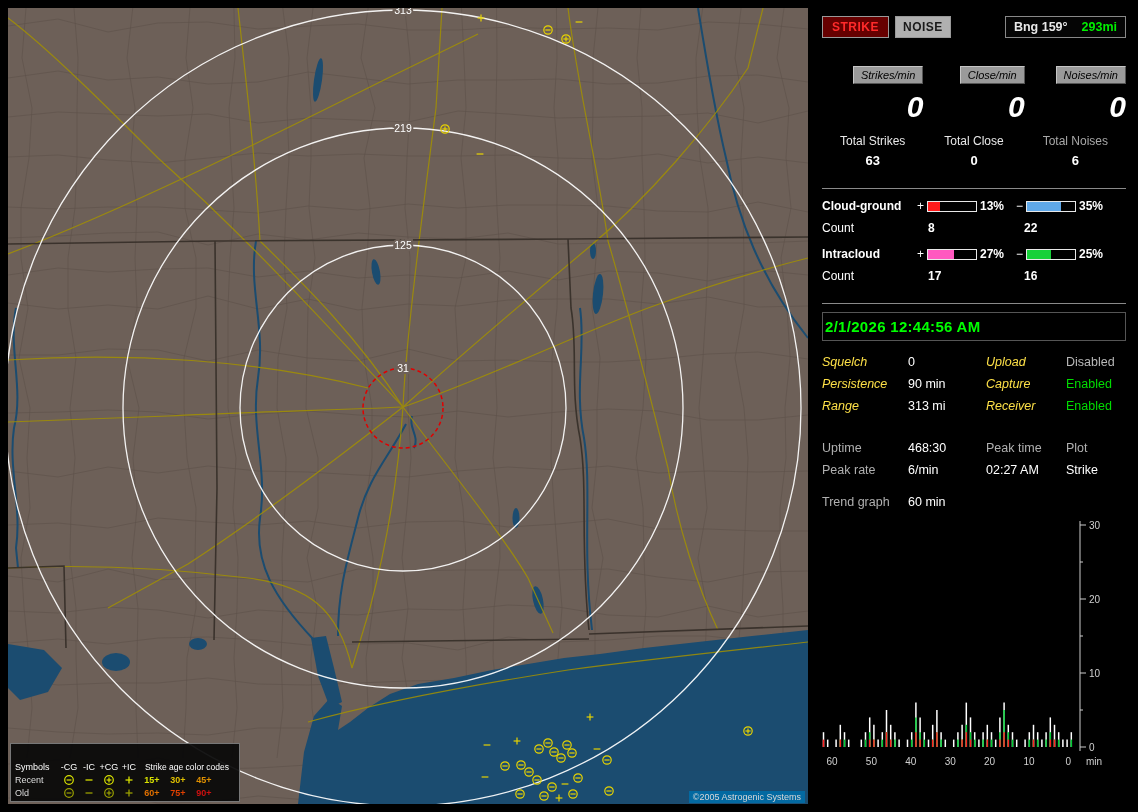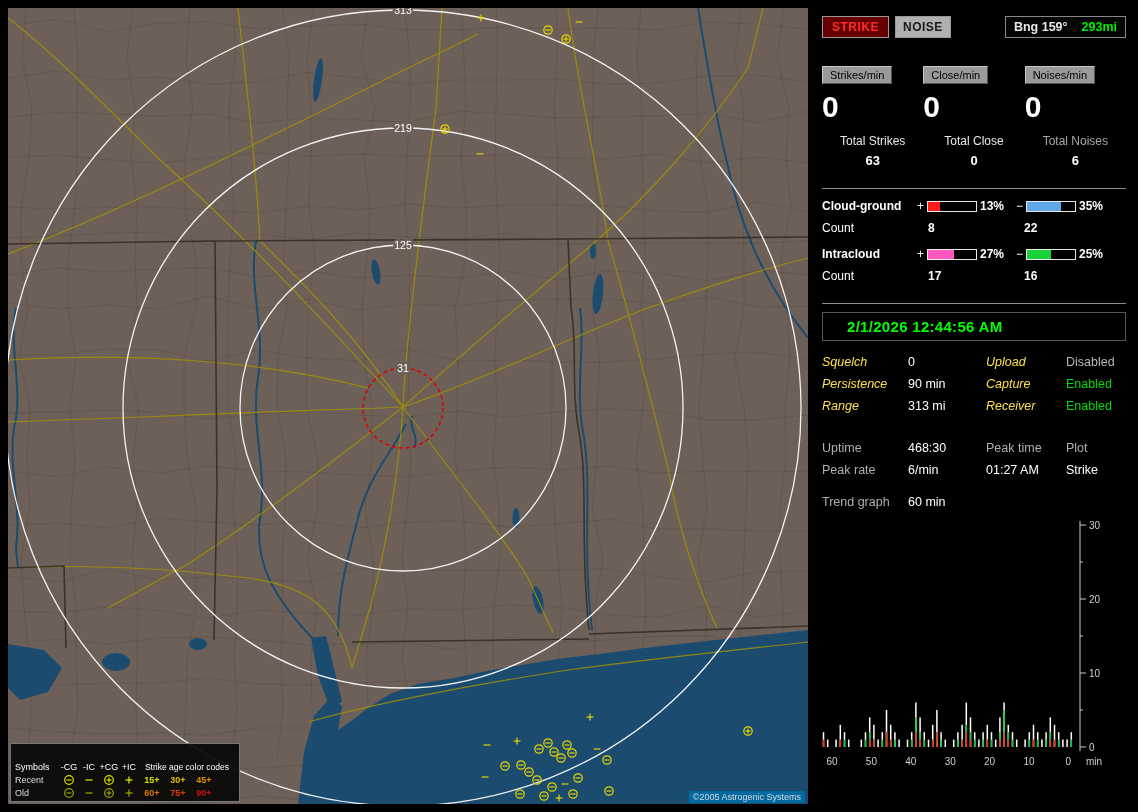--- a/index.html
+++ b/index.html
@@ -31,21 +31,21 @@
   .top-row { display:flex; align-items:center; margin-top:4px; }
   .btn-strike { font-family:inherit; font-size:12px; font-weight:bold; letter-spacing:.5px;
                 background:#660000; color:#ff2a2a; border:1px solid #999; padding:3px 9px; cursor:pointer; }
   .btn-noise  { font-family:inherit; font-size:12px; font-weight:bold; letter-spacing:.5px;
                 background:#b0b0b0; color:#1a1a1a; border:1px solid #999; padding:3px 7px; margin-left:6px; cursor:pointer; }
   .bng-box { margin-left:auto; display:flex; gap:14px; align-items:center; background:#050505;
              border:1px solid #888; padding:3px 8px; font-weight:bold; font-size:12.5px; }
   .bng-dist { font-weight:bold; }
 
   .meters { display:flex; margin-top:28px; }
-  .meter { flex:1; text-align:left; }
+  .meter { flex:1; text-align:right;font-style:italic; }
   .meter-label { display:inline-block; background:#9a9a9a; color:#000; font-size:11px; padding:2px 7px;
                  border:1px solid #c6c6c6; border-bottom-color:#555; border-right-color:#555; }
   .meter-value { font-size:30px; font-weight:bold; color:#fff; margin-top:6px; }
 
   .totals { display:flex; margin-top:10px; }
   .total { flex:1; text-align:center; }
   .total-label { font-size:12px; }
   .total-label.dim { color:#a8a8a8; }
   .total-value { font-size:13px; font-weight:bold; color:#fff; margin-top:5px; }
 
@@ -56,21 +56,21 @@
   .dist-row2 { margin-top:12px; }
   .dist-label { width:92px; font-weight:bold; color:#fff; }
   .sign { width:13px; text-align:center; color:#fff; }
   .bar { display:inline-block; width:50px; height:11px; border:1px solid #e8e8e8; background:#000; overflow:hidden; }
   .bar-fill { display:block; height:100%; width:0; }
   .pct { width:36px; font-weight:bold; color:#fff; padding-left:3px; }
   .count-row { display:flex; margin-top:8px; }
   .count-val { font-weight:bold; color:#fff; }
   .count1 { margin-left:14px; width:96px; }
 
-  .dt-box { margin-top:8px; border:1px solid #555; padding:5px 24px; font-size:15px; font-weight:bold; letter-spacing:.3px; }
+  .dt-box { margin-top:8px; border:1px solid #555; padding:5px 2px; font-size:15px; font-weight:bold; letter-spacing:.3px; }
 
   .grid4 { display:grid; grid-template-columns:86px 78px 80px 1fr; row-gap:8px; font-size:12.5px; }
   .settings { margin-top:14px; }
   .stats { margin-top:28px; }
   .lbl { color:#fde047;font-style:italic; }
   .lbl-dim { color:#b0b0b0; }
   .val { color:#fff; }
 
   .trend-row { display:flex; margin-top:18px; font-size:12.5px; }
   .trend-row .lbl-dim { width:86px; }
@@ -491,21 +491,21 @@
     </div>
 
     <div class="grid4 stats">
       <span class="lbl-dim">Uptime</span>
       <span class="val">468:30</span>
       <span class="lbl-dim">Peak time</span>
       <span class="lbl-dim">Plot</span>
 
       <span class="lbl-dim">Peak rate</span>
       <span class="val">6/min</span>
-      <span class="val">01:27 AM</span>
+      <span class="val">02:27 AM</span>
       <span class="val">Strike</span>
     </div>
 
     <div class="trend-row">
       <span class="lbl-dim">Trend graph</span>
       <span class="val">60 min</span>
     </div>
 
     <svg id="trend-svg" width="304" height="258">
         <line x1="258" y1="6" x2="258" y2="236" stroke="#cccccc" stroke-width="1"></line>

